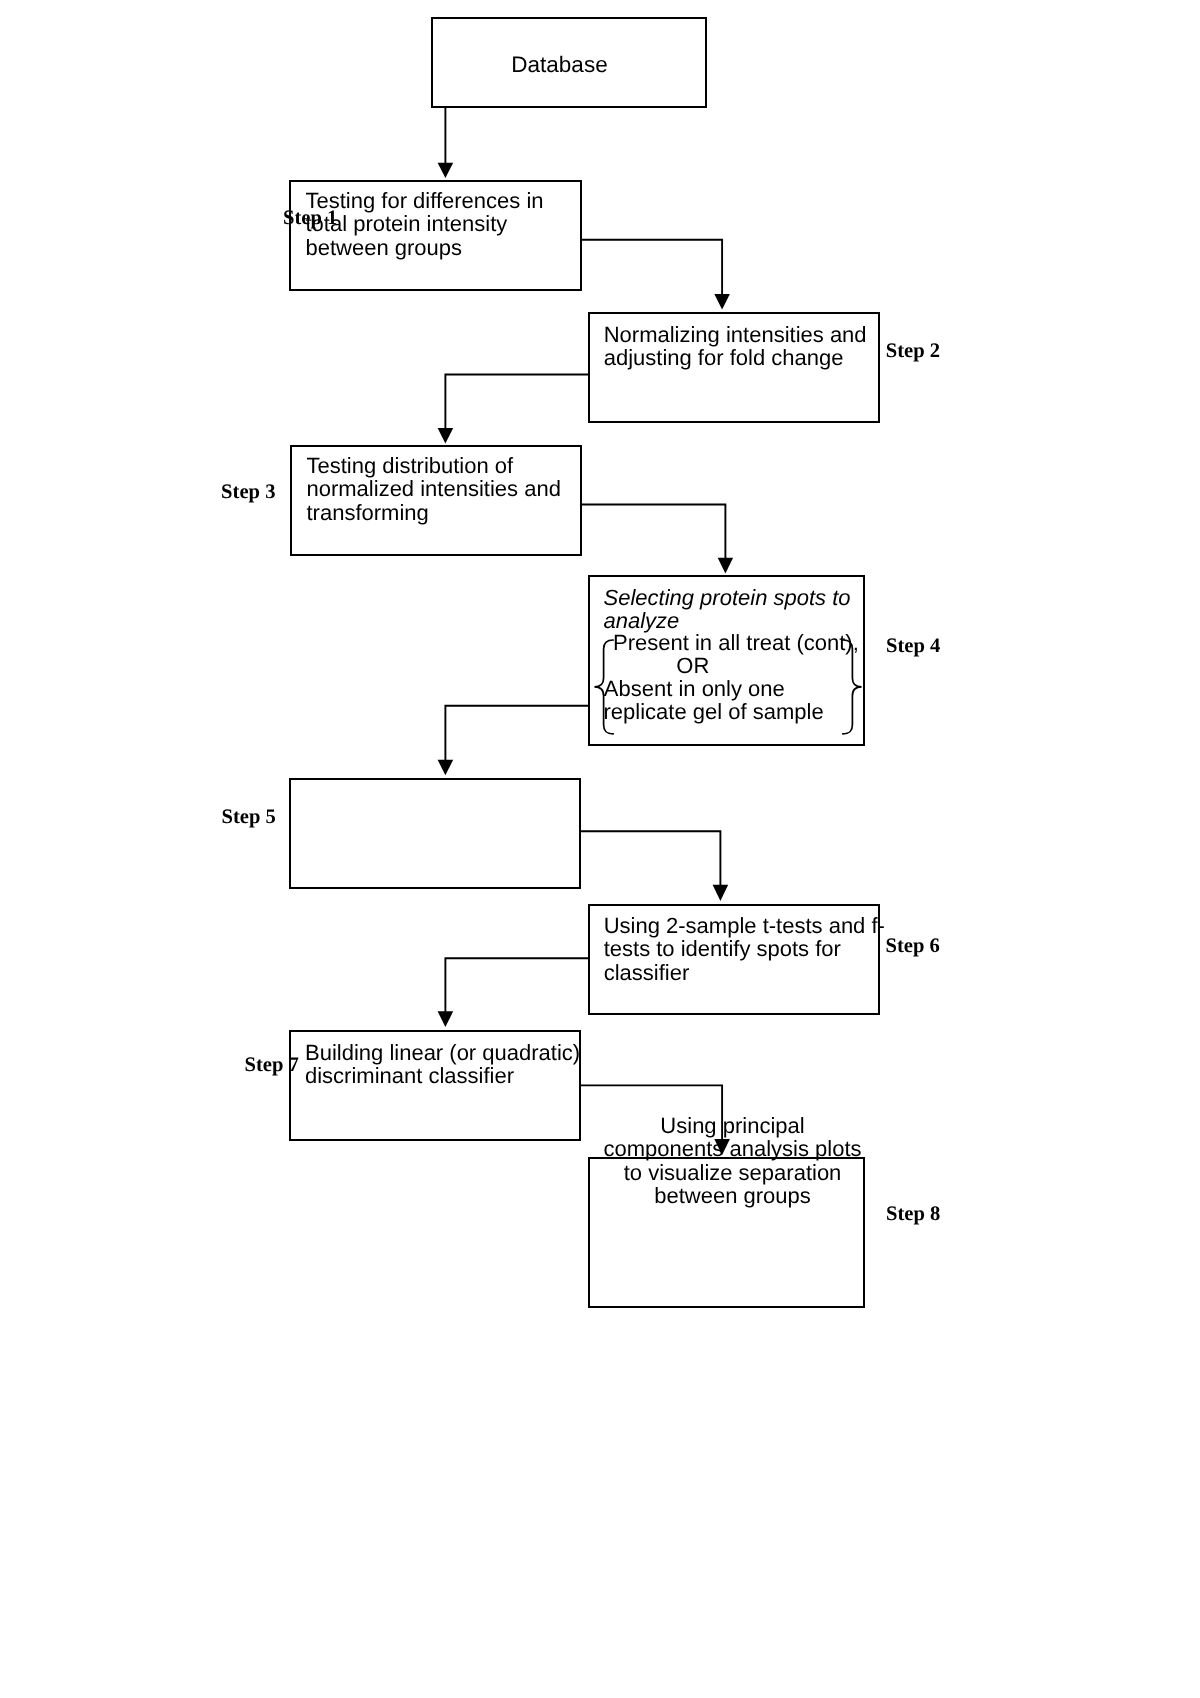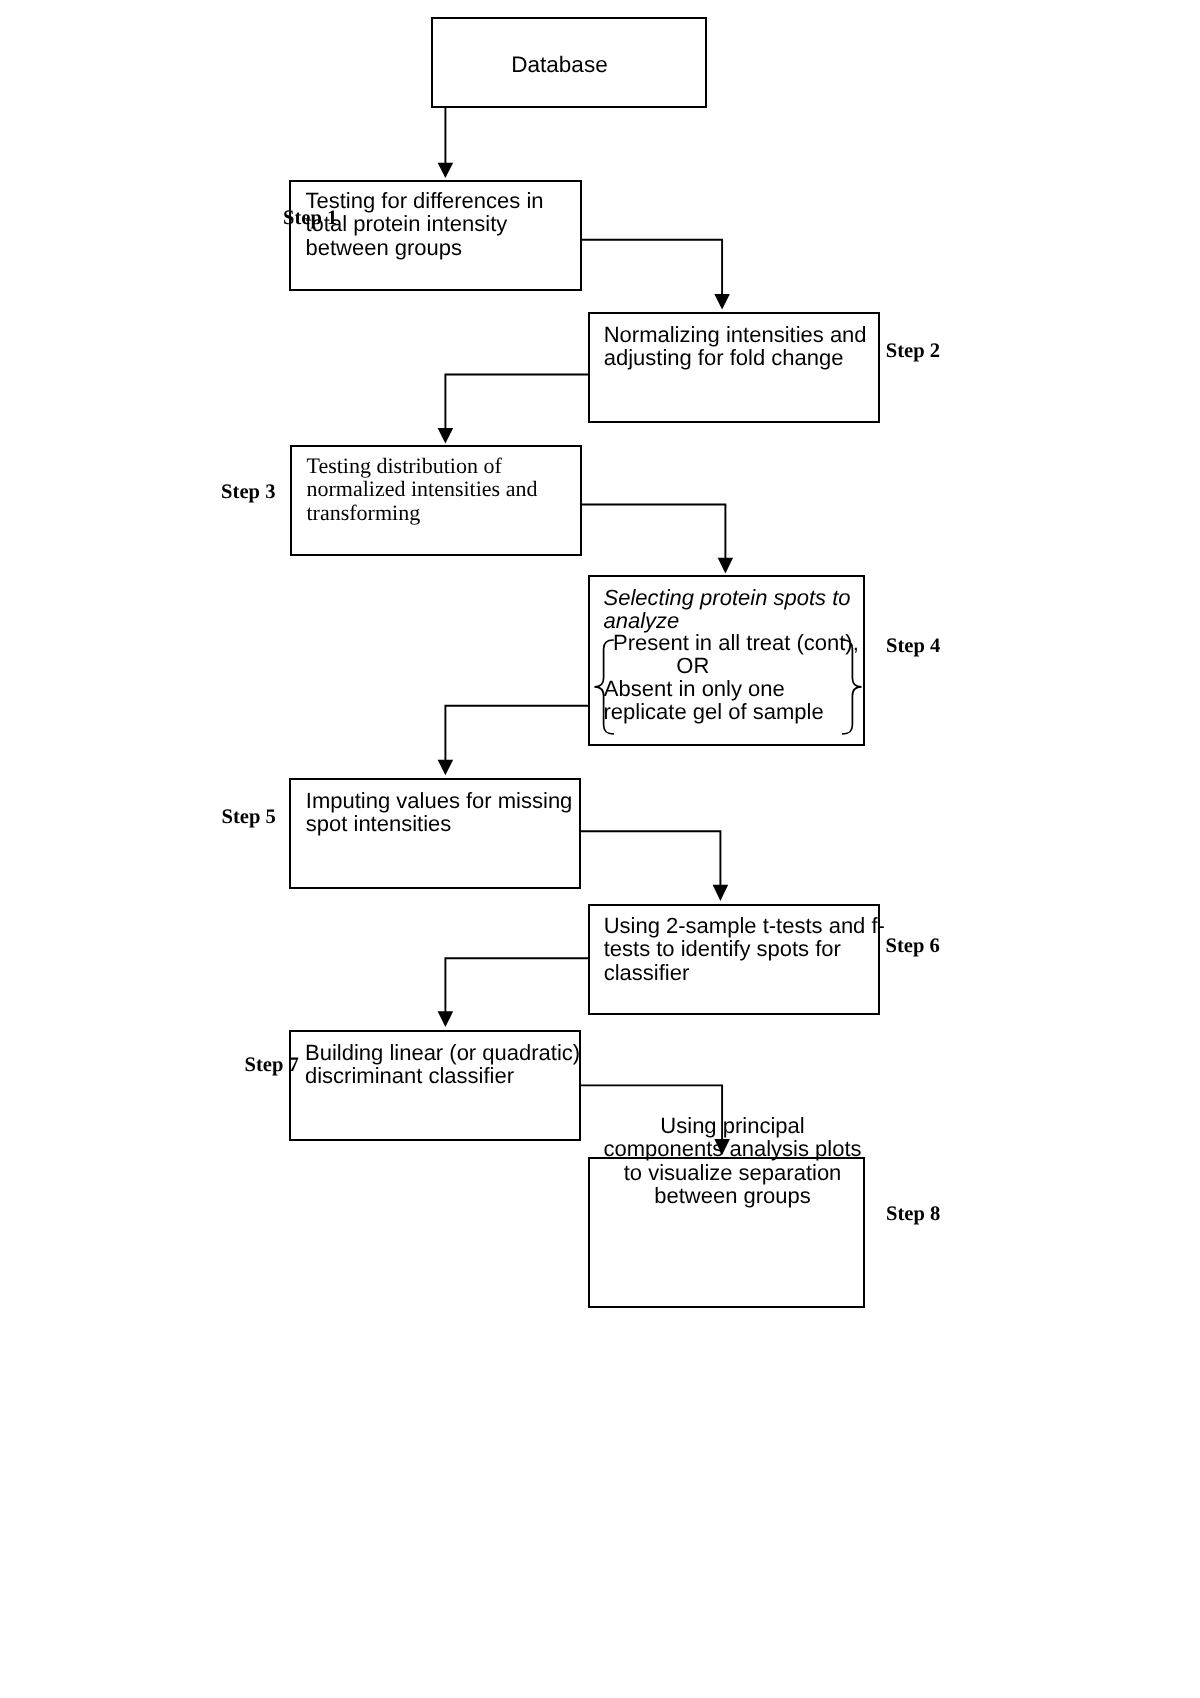--- a/index.html
+++ b/index.html
@@ -62,43 +62,41 @@
 total protein intensity
 between groups</div>
   <div class="steplab" style="left:236px;top:207.5px;margin-left:47px;">Step 1</div>
 
   <div class="node" style="left:588px;top:312px;width:292px;height:111px;"></div>
   <div class="ntext" style="left:603.7px;top:322.5px;">Normalizing intensities and
 adjusting for fold change</div>
   <div class="steplab" style="left:885.8px;top:341px;">Step 2</div>
 
   <div class="node" style="left:290px;top:445px;width:292px;height:111px;"></div>
-  <div class="ntext" style="left:306.5px;top:454px;font-family:Liberation Serif, serif;">Testing distribution of
+  <div class="ntext" style="left:306.5px;top:454px;">Testing distribution of
 normalized intensities and
 transforming</div>
   <div class="steplab" style="left:221.1px;top:481.5px;">Step 3</div>
 
   <div class="node" style="left:588px;top:575px;width:277px;height:171px;"></div>
   <div class="ntext" style="left:603.5px;top:585.5px;font-style:italic;">Selecting protein spots to
 analyze</div>
   <div class="steplab" style="left:886px;top:635.5px;">Step 4</div>
   <svg class="bracesvg" style="position:absolute;left:592px;top:636px;width:26px;height:104px;overflow:visible;" viewBox="0 0 26 104">
     <path d="M 21.2 4 C 14.2 4 11.6 7 11.6 13 L 11.6 42 C 11.6 48 9 50.9 2.4 50.9 C 9 50.9 11.6 53.8 11.6 59.8 L 11.6 88.8 C 11.6 94.8 14 97.8 21.2 97.8" fill="none" stroke="#000" stroke-width="1.7" stroke-linecap="round"></path>
   </svg>
   <svg class="bracesvg" style="position:absolute;left:838px;top:636px;width:26px;height:104px;overflow:visible;" viewBox="0 0 26 104">
     <path d="M 4.8 4 C 11.8 4 14.4 7 14.4 13 L 14.4 42 C 14.4 48 17 50.9 23.6 50.9 C 17 50.9 14.4 53.8 14.4 59.8 L 14.4 88.8 C 14.4 94.8 12 97.8 4.8 97.8" fill="none" stroke="#000" stroke-width="1.7" stroke-linecap="round"></path>
   </svg>
   <div class="ntext" style="left:613px;top:630.5px;">Present in all treat (cont),</div>
   <div class="ntext" style="left:676.3px;top:653.5px;">OR</div>
   <div class="ntext" style="left:603.8px;top:677px;">Absent in only one</div>
   <div class="ntext" style="left:603.5px;top:700px;">replicate gel of sample</div>
 
   <div class="node" style="left:289px;top:778px;width:292px;height:111px;"></div>
-  <div class="ntext" style="left:305.8px;top:788.5px;">Imputing values for missing
-spot intensities</div>
   <div class="steplab" style="left:221.5px;top:806.5px;">Step 5</div>
 
   <div class="node" style="left:588px;top:904px;width:292px;height:111px;"></div>
   <div class="ntext" style="left:603.7px;top:914px;">Using 2-sample t-tests and f-
 tests to identify spots for
 classifier</div>
   <div class="steplab" style="left:885.5px;top:935.5px;">Step 6</div>
 
   <div class="node" style="left:289px;top:1030px;width:292px;height:111px;"></div>
   <div class="ntext" style="left:305px;top:1040.5px;">Building linear (or quadratic)

